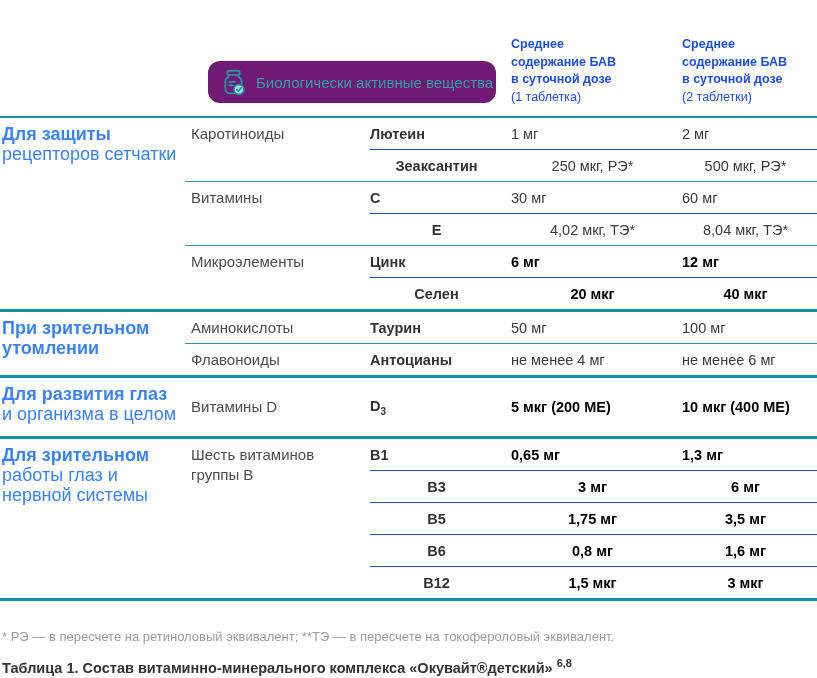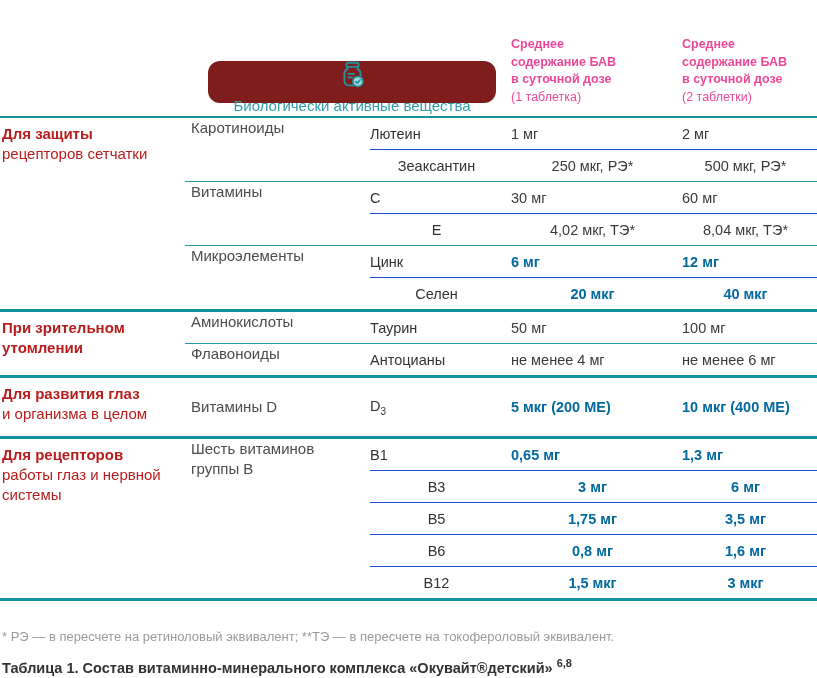--- a/index.html
+++ b/index.html
@@ -10,57 +10,57 @@
   }
   .page{position:relative;width:817px;height:678px;overflow:hidden;background:#fff;}
 
   
   .thead{
     position:relative;height:118px;box-sizing:border-box;
     border-bottom:2px solid #11939e;
   }
   .badge{
     position:absolute;left:208px;bottom:13px;width:288px;height:42px;
-    background:#7f1d1d;border-radius:12px;
+    background:#701a75;border-radius:12px;
     display:flex;align-items:center;gap:9px;
-    padding:0 12px;box-sizing:border-box;flex-direction:column;
+    padding:0 12px;box-sizing:border-box;
   }
   .badge-icon{flex:0 0 auto;display:flex;}
   .badge-label{color:#2f9fa9;font-size:15px;white-space:nowrap;}
-  .th-col{position:absolute;bottom:10px;font-size:12.5px;line-height:1.4;color:#ec4899;}
+  .th-col{position:absolute;bottom:10px;font-size:12.5px;line-height:1.4;color:#1d4ed8;}
   .th-col .b{font-weight:bold;display:block;width:116px;}
   .th-col .n{display:block;}
   .th1{left:511px;}
   .th2{left:682px;}
 
   
   .vtable{border-bottom:3px solid #11939e;}
   .section{display:flex;border-top:3px solid #11939e;}
   .section:first-child{border-top:none;}
   .purpose{
     width:185px;box-sizing:border-box;flex:0 0 auto;
-    padding:6px 8px 0 2px;font-size:15px;line-height:20px;color:#b91c1c;
+    padding:6px 8px 0 2px;font-size:18px;line-height:20px;color:#3b82f6;
   }
   .purpose .b{font-weight:bold;}
   .sec-body{flex:1;display:flex;flex-direction:column;}
   .group{display:flex;}
   .group + .group{border-top:1px solid #2599a4;}
   .category{
     width:185px;box-sizing:border-box;flex:0 0 auto;
-    padding:0 12px 0 6px;font-size:15px;line-height:20px;color:#4c4c4c;
+    padding:6px 12px 0 6px;font-size:15px;line-height:20px;color:#4c4c4c;
   }
   .rows{flex:1;display:flex;flex-direction:column;}
   .row{display:flex;align-items:center;height:31px;}
   .row + .row{border-top:1px solid #1d4ed8;text-align:center;}
   .c{box-sizing:border-box;padding-right:8px;font-size:14.5px;}
-  .c.nm{width:141px;font-weight:normal;color:#333;}
+  .c.nm{width:141px;font-weight:bold;color:#333;}
   .c.nm sub{font-size:10px;}
   .c.d1{width:171px;}
   .c.d2{flex:1;}
-  .row.hl .d1,.row.hl .d2{color:#0369a1;font-weight:bold;}
+  .row.hl .d1,.row.hl .d2{color:#000000;font-weight:bold;}
   .sec-d3 .row{height:58px;}
   .sec-d3 .category{display:flex;align-items:center;padding-top:0;}
 
   
   .footnote{margin:28px 0 0 2px;font-size:13px;color:#9b9b9b;}
   .caption{margin:13px 0 0 2px;font-size:14.5px;font-weight:bold;color:#333;}
   .caption sup{font-size:11px;font-weight:bold;}
 </style>
 </head>
 <body>
@@ -189,21 +189,21 @@
               <div class="c d1">5 мкг (200 МЕ)</div>
               <div class="c d2">10 мкг (400 МЕ)</div>
             </div>
           </div>
         </div>
       </div>
     </div>
 
     <div class="section">
       <div class="purpose">
-        <span class="b">Для рецепторов</span><br>
+        <span class="b">Для зрительном</span><br>
         <span>работы глаз и нервной системы</span>
       </div>
       <div class="sec-body">
         <div class="group">
           <div class="category">Шесть витаминов группы В</div>
           <div class="rows">
             <div class="row hl">
               <div class="c nm">B1</div>
               <div class="c d1">0,65 мг</div>
               <div class="c d2">1,3 мг</div>

